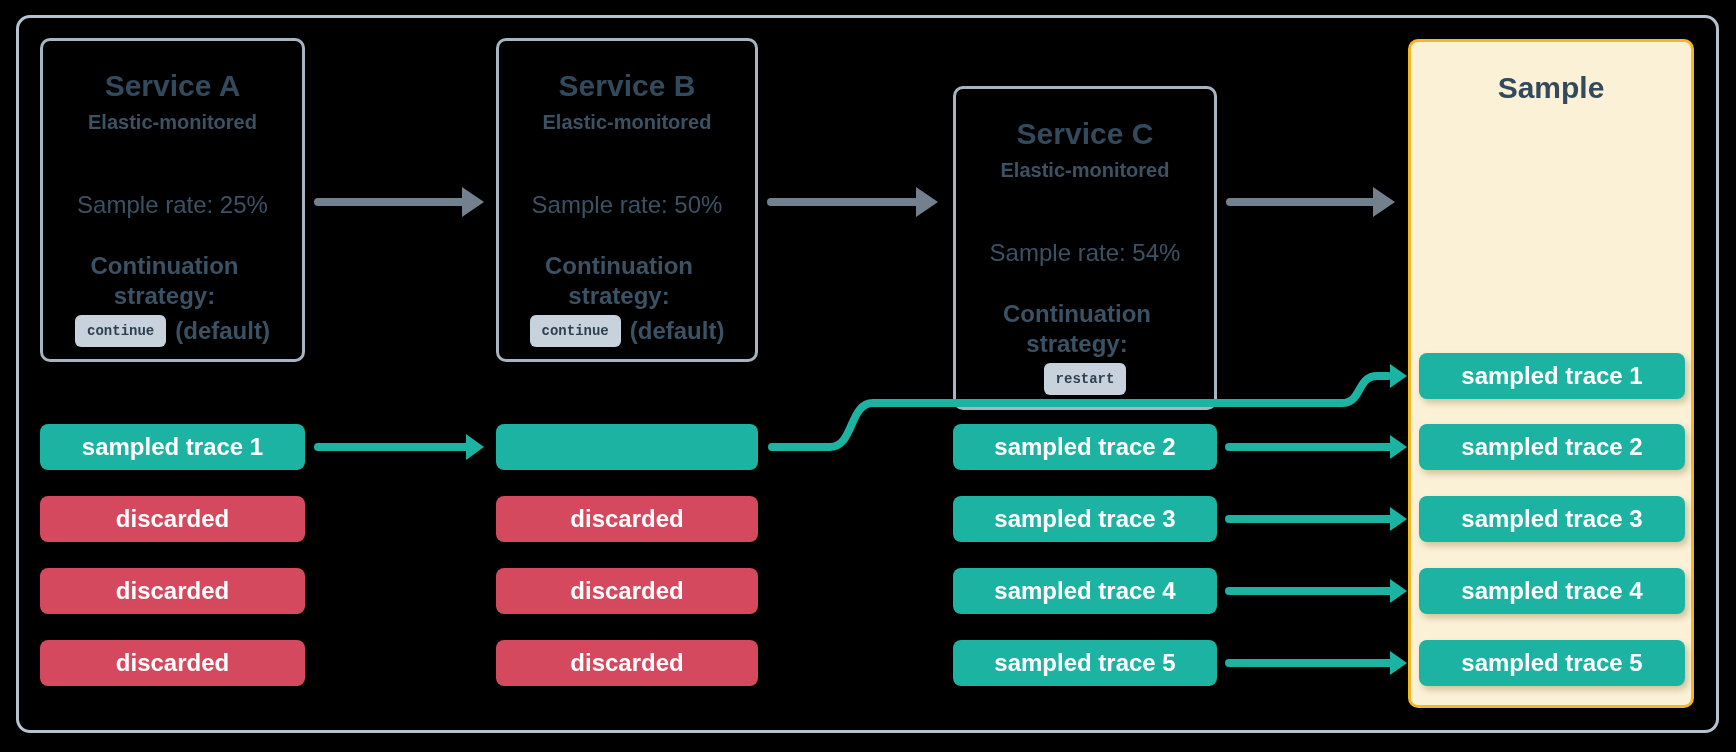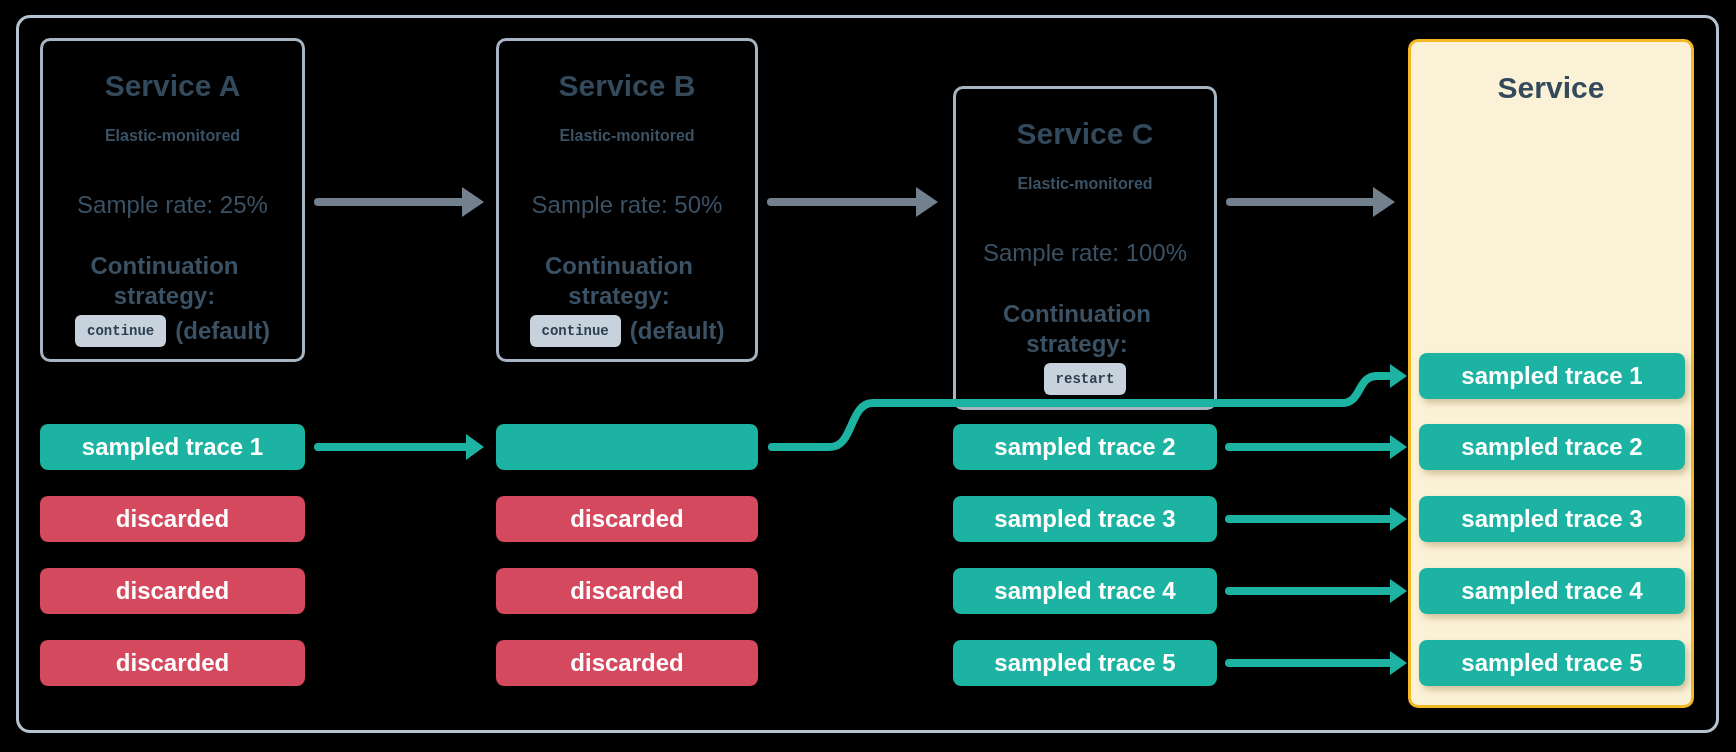--- a/index.html
+++ b/index.html
@@ -29,22 +29,22 @@
     border:3px solid var(--card-border);border-radius:10px;text-align:center;
   }
   .card-a{left:40px;width:265px;}
   .card-b{left:496px;width:262px;}
   .card-c{left:953px;width:264px;margin-top:48px;}
   .card-title{
     position:absolute;top:28px;left:0;right:0;
     font-size:30px;font-weight:700;color:var(--ink-title);
   }
   .card-subtitle{
-    position:absolute;top:86px;left:0;right:0;
-    font-size:16px;font-weight:600;color:var(--ink-body);
+    position:absolute;top:70px;left:0;right:0;
+    font-size:20px;font-weight:600;color:var(--ink-body);
   }
   .card-rate{
     position:absolute;top:150px;left:0;right:0;
     font-size:24px;font-weight:400;color:var(--ink-body);
   }
   .card-cont{
     position:absolute;top:210px;left:14px;right:30px;line-height:30px;
     font-size:24px;font-weight:600;color:var(--ink-body);
   }
   .card-strategy{
@@ -108,29 +108,29 @@
     <div class="card-cont">Continuation strategy:</div>
     <div class="card-strategy">
       <span class="badge">continue</span>
       <span class="suffix">(default)</span>
     </div>
   </div>
 
   <div class="card card-c">
     <div class="card-title">Service C</div>
     <div class="card-subtitle">Elastic-monitored</div>
-    <div class="card-rate">Sample rate: 100%</div>
+    <div class="card-rate">Sample rate: 54%</div>
     <div class="card-cont">Continuation strategy:</div>
     <div class="card-strategy">
       <span class="badge">restart</span>
     </div>
   </div>
 
   <div class="result-panel">
-    <div class="result-title">Service</div>
+    <div class="result-title">Sample</div>
   </div>
 
   <div class="chip teal col-a row-1">sampled trace 1</div>
   <div class="chip red  col-a row-2">discarded</div>
   <div class="chip red  col-a row-3">discarded</div>
   <div class="chip red  col-a row-4">discarded</div>
 
   <div class="chip teal col-b row-1"></div>
   <div class="chip red  col-b row-2">discarded</div>
   <div class="chip red  col-b row-3">discarded</div>

